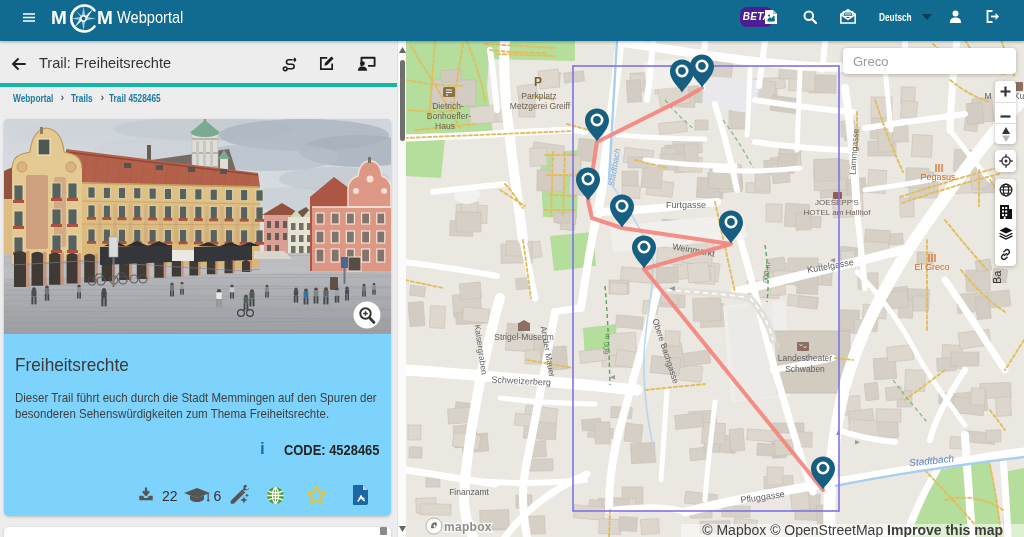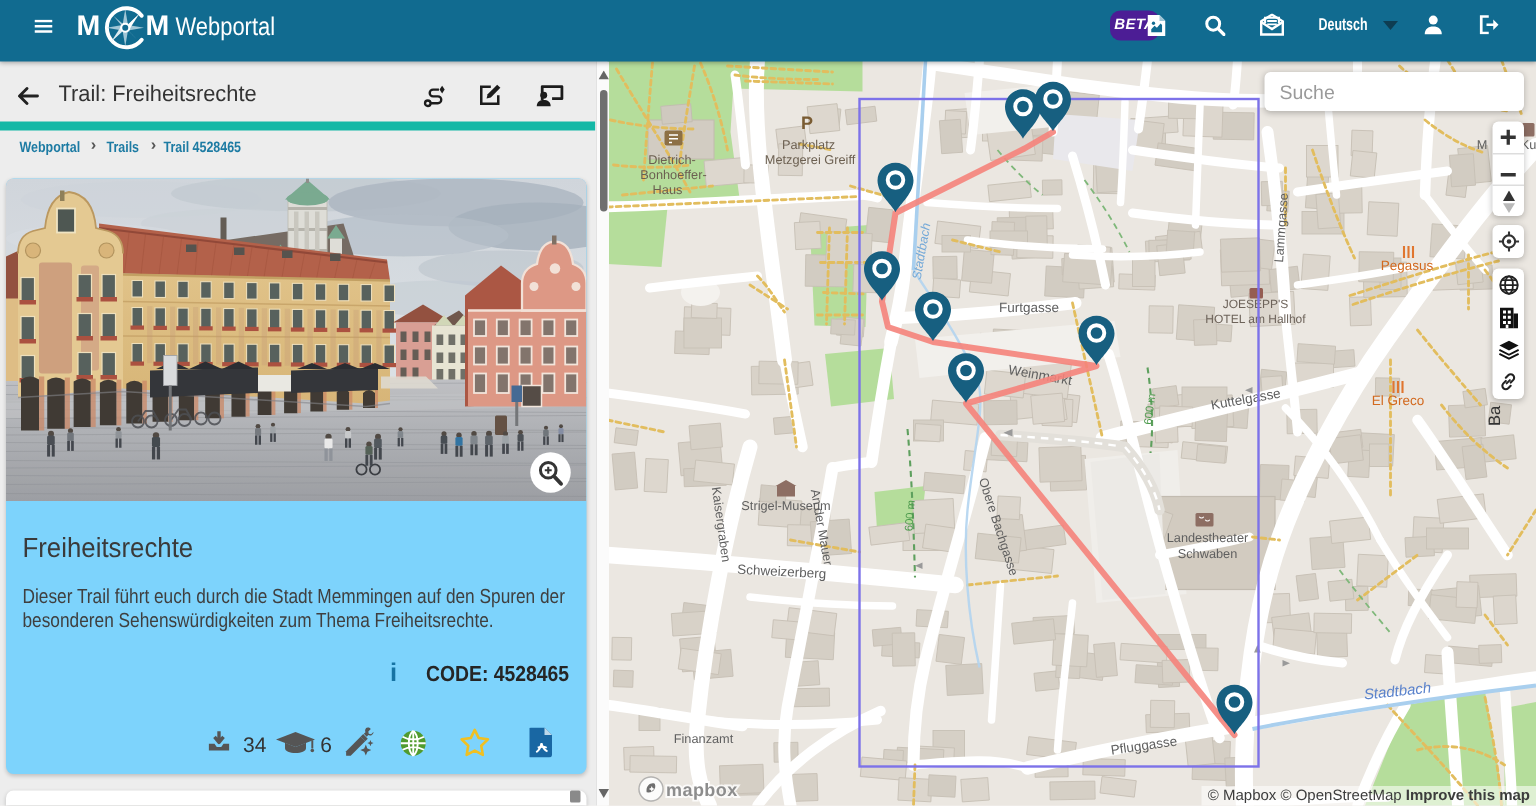--- a/index.html
+++ b/index.html
@@ -64,21 +64,21 @@
   </svg>
   <svg class="abs" style="left:986px;top:10px" width="14" height="13" viewBox="0 0 14 13">
     <path d="M6.5 1 H1.5 V12 H6.5" fill="none" stroke="#fff" stroke-width="1.8"></path>
     <path d="M5 6.5 H12" stroke="#fff" stroke-width="1.8"></path>
     <path d="M9.5 3 L13 6.5 L9.5 10 Z" fill="#fff"></path>
   </svg>
 </div>
 
 <div id="panel">
 
-  <div class="abs" style="left:0;top:0;width:397px;height:46px;border-bottom:6px solid #14b8a6">
+  <div class="abs" style="left:0;top:0;width:397px;height:46px;border-bottom:4px solid #14b8a6">
     <svg class="abs" style="left:12px;top:17px" width="14" height="12" viewBox="0 0 14 12">
       <path d="M13 6 H1.5 M6 1 L1 6 L6 11" fill="none" stroke="#222" stroke-width="1.9" stroke-linecap="round" stroke-linejoin="round"></path>
     </svg>
     <div class="abs" style="left:39px;top:12.5px;font-size:15px;color:#333;transform:scaleX(0.97);transform-origin:0 0">Trail: Freiheitsrechte</div>
     <svg class="abs" style="left:282px;top:14px" width="17" height="17" viewBox="0 0 24 24">
       <circle cx="4.5" cy="19.5" r="2.6" fill="none" stroke="#1c1c1c" stroke-width="2.2"></circle>
       <path d="M7.3 19.5 H14 a3.2 3.2 0 0 0 0 -6.4 H9.5 a3.2 3.2 0 0 1 0 -6.4 H15" fill="none" stroke="#1c1c1c" stroke-width="2.2"></path>
       <path d="M18 3 l2.4 3.7 -2.4 3.7 -2.4 -3.7 z" fill="#1c1c1c"></path>
     </svg>
     <svg class="abs" style="left:318px;top:14px" width="17" height="17" viewBox="0 0 24 24">
@@ -476,21 +476,21 @@
     <div class="abs" style="left:10.5px;top:271px;width:480px;font-size:13.5px;line-height:15.5px;color:#3f3f3f;transform:scaleX(0.853);transform-origin:0 0;white-space:nowrap">Dieser Trail führt euch durch die Stadt Memmingen auf den Spuren der<br>besonderen Sehenswürdigkeiten zum Thema Freiheitsrechte.</div>
     <div class="abs" style="left:256px;top:320px;font-size:17px;font-weight:bold;color:#1673a3">i</div>
     <div class="abs" style="left:280px;top:322.5px;font-size:14.5px;font-weight:bold;color:#252525;transform:scaleX(0.89);transform-origin:0 0;white-space:nowrap">CODE: 4528465</div>
   </div>
 </div>
 
 <svg class="abs" style="left:137px;top:486px;z-index:12" width="18" height="18" viewBox="0 0 24 24">
   <path d="M12 2 v9 M8 7 l4 5 4-5" fill="none" stroke="#555" stroke-width="3" stroke-linejoin="round"></path>
   <path d="M3 13 v6 h18 v-6 h-5 l-2 3 h-4 l-2-3 z" fill="#555"></path>
 </svg>
-<div class="abs" style="left:162px;top:488px;font-size:14px;color:#333;z-index:12">34</div>
+<div class="abs" style="left:162px;top:488px;font-size:14px;color:#333;z-index:12">22</div>
 <svg class="abs" style="left:184px;top:488px;z-index:12" width="26" height="15" viewBox="0 0 26 15">
   <path d="M13 0 L26 5 L13 10 L0 5 Z" fill="#555"></path>
   <path d="M6 7.2 v3.6 c0 1.8 3.2 3.2 7 3.2 s7-1.4 7-3.2 V7.2 l-7 2.8 z" fill="#555"></path>
   <path d="M24.2 5.5 v5.5" stroke="#555" stroke-width="1.3"></path>
   <circle cx="24.2" cy="12.3" r="1.2" fill="#555"></circle>
 </svg>
 <div class="abs" style="left:213.5px;top:488px;font-size:14px;color:#333;z-index:12">6</div>
 <svg class="abs" style="left:229px;top:485px;z-index:12" width="21" height="21" viewBox="0 0 24 24">
   <path d="M2 18 L13 7 l3.5 3.5 L5.5 21.5 H2 Z" fill="#555"></path>
   <path d="M13 7 l2-2 3.5 3.5 -2 2 z" fill="#555"></path>
@@ -1003,21 +1003,21 @@
         <use href="#pin"></use>
         <circle cx="0" cy="-1" r="5.2" fill="none" stroke="#ffffff" stroke-width="2.6"></circle>
       </g>
       <g transform="translate(418 429)">
         <use href="#pin"></use>
         <circle cx="0" cy="-1" r="5.2" fill="none" stroke="#ffffff" stroke-width="2.6"></circle>
       </g>
     </svg>
 
   <div class="ctl" style="left:438px;top:8px;width:173px;height:26px;border-radius:4px">
-    <div class="abs" style="left:10px;top:6px;font-size:13px;color:#9a9a9a">Suche</div>
+    <div class="abs" style="left:10px;top:6px;font-size:13px;color:#9a9a9a">Greco</div>
   </div>
 
   <div class="ctl" style="left:590px;top:41px;width:21px;height:63px">
     <svg class="abs" style="left:5px;top:5px" width="11" height="11" viewBox="0 0 11 11">
         <path d="M5.5 0.5 v10 M0.5 5.5 h10" stroke="#333" stroke-width="2.2"></path>
       </svg>
     <div class="abs" style="left:0;top:21px;width:21px;border-top:1px solid #ddd"></div>
     <svg class="abs" style="left:5px;top:30px" width="11" height="11" viewBox="0 0 11 11">
         <path d="M0.5 5.5 h10" stroke="#333" stroke-width="2.2"></path>
       </svg>
@@ -1071,14 +1071,14 @@
   <div class="abs" style="left:20px;top:477px;width:80px;height:18px">
     <svg width="80" height="18" viewBox="0 0 80 18">
       <circle cx="9" cy="9" r="8" fill="#ffffff" opacity="0.85"></circle>
       <circle cx="9" cy="9" r="8" fill="none" stroke="#8a8a8a" stroke-width="1" opacity="0.6"></circle>
       <path d="M11.5 5.5 c-2.5-1-5.5 1-5.5 4.5 c0 0.8 0.1 1.2 0.1 1.2 s0.6 0.1 1.3 0.1 c3.5 0 5.3-3 4.1-5.8 z M9.5 7 l0.6 1.4 1.4 0.6 -1.4 0.6 -0.6 1.4 -0.6 -1.4 -1.4 -0.6 1.4 -0.6 z" fill="#6f6f6f"></path>
       <text x="19" y="13.5" font-size="12" font-weight="bold" fill="none" stroke="#ffffff" stroke-width="2.5" opacity="0.8" style="letter-spacing:0.3px">mapbox</text>
       <text x="19" y="13.5" font-size="12" font-weight="bold" fill="#8d8d8d" style="letter-spacing:0.3px">mapbox</text>
     </svg>
   </div>
 
-  <div class="abs" style="right:0;bottom:0;height:13px;background:rgba(255,255,255,.55);font-size:10px;color:#3c3c3c;padding:0 4px;line-height:13px;white-space:nowrap">© Mapbox © OpenStreetMap <b>Improve this map</b></div>
+  <div class="abs" style="right:0;bottom:0;height:13px;background:rgba(255,255,255,.55);font-size:14px;color:#3c3c3c;padding:0 21px;line-height:13px;white-space:nowrap">© Mapbox © OpenStreetMap <b>Improve this map</b></div>
 </div>
 
 </body></html>

